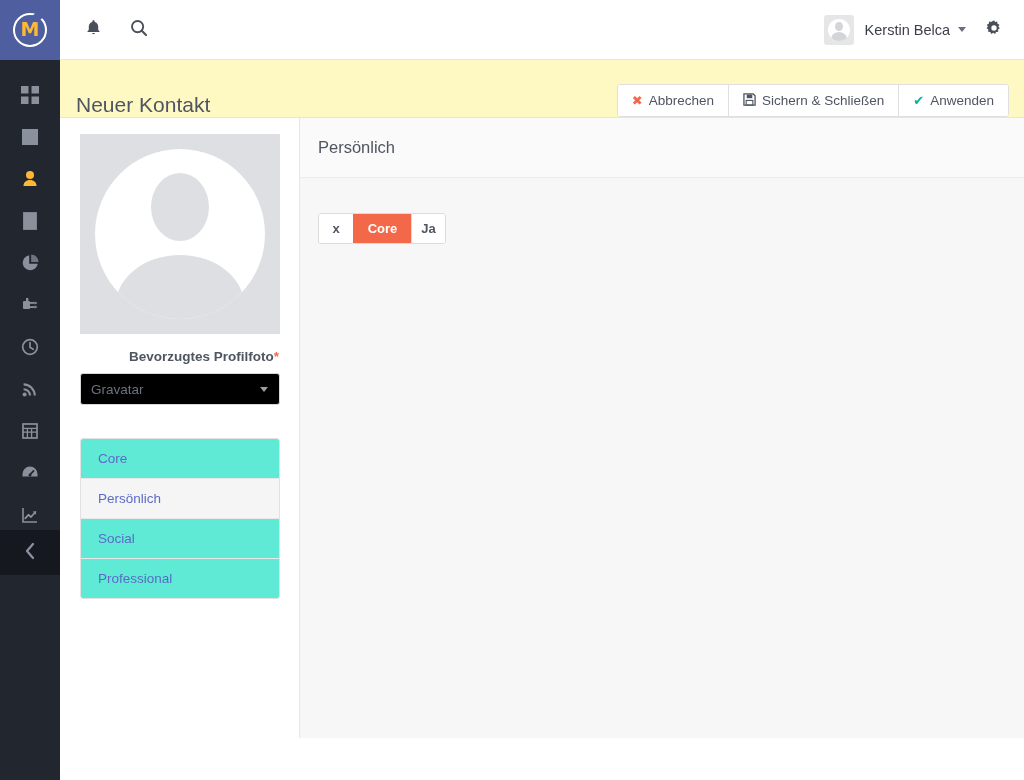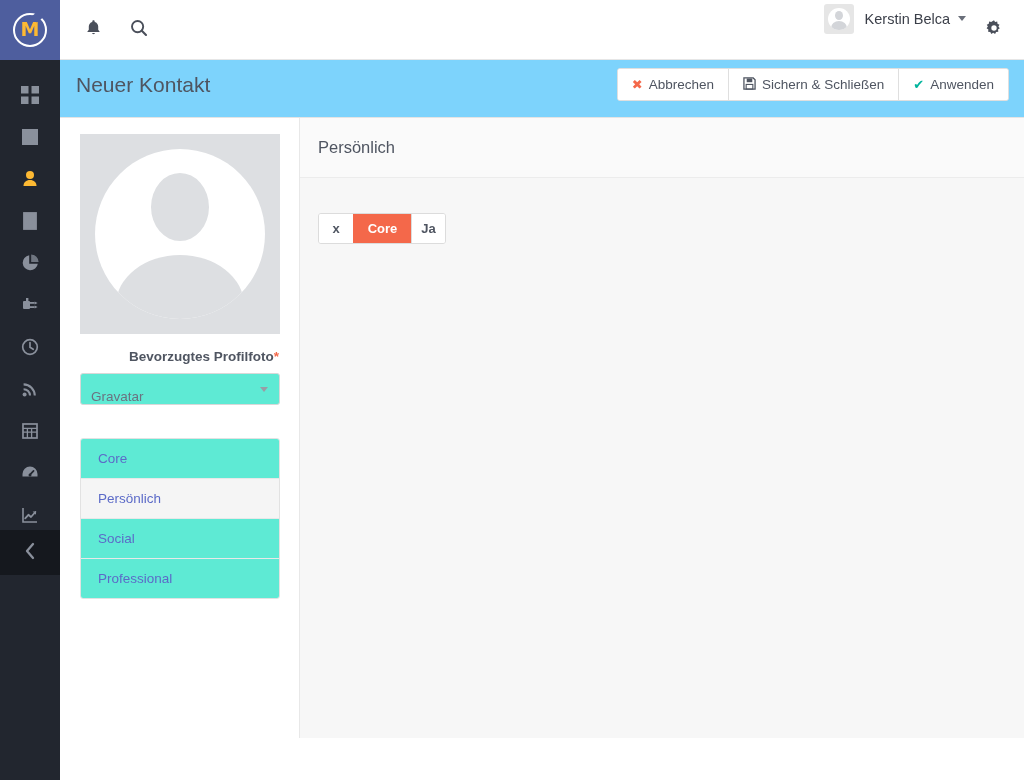--- a/index.html
+++ b/index.html
@@ -79,21 +79,21 @@
   .tb-icon {
     width: 46px; height: 60px;
     display: flex; align-items: center; justify-content: center;
     cursor: pointer;
   }
   .tb-icon svg { fill: #4a4f5a; }
   #tb-bell { margin-left: 10px; }
 
   #user-area {
     margin-left: auto;
-    display: flex; align-items: flex-start;
+    display: flex; align-items: center;
     padding-right: 10px;
   }
   #user-menu {
     display: flex; align-items: center;
     cursor: pointer;
     padding: 4px 8px;
   }
   #avatar-sm {
     width: 30px; height: 30px;
     background: #e6e6e6;
@@ -138,24 +138,24 @@
     width: 40px; height: 60px;
     display: flex; align-items: center; justify-content: center;
     cursor: pointer;
   }
   #gear-btn svg { fill: #4a4f5a; }
 
   
   #pageheader {
     position: absolute; left: 60px; top: 60px;
     width: 964px; height: 58px;
-    background: #7dd3fc;
+    background: #fef9c3;
     border-bottom: 1px solid #e4e4e4;
-    display: flex; align-items: center;
-    padding: 0 15px 8px 16px;
+    display: flex; align-items: flex-end;
+    padding: 0 15px 0 16px;
   }
   #page-title {
     font-size: 21px;
     color: #4f5561;
     font-weight: normal;
   }
   #actions {
     margin-left: auto;
     display: flex;
     border: 1px solid #dfdfdf;
@@ -227,22 +227,22 @@
     color: #4f5561;
     text-align: right;
   }
   #photo-label .req { color: #f4684a; font-weight: bold; }
 
   #photo-select {
     margin-top: 9px;
     width: 200px; height: 32px;
     border: 1px solid #d8d8d8;
     border-radius: 3px;
-    background: #5eead4;
-    display: flex; align-items: flex-end;
+    background: #000000;
+    display: flex; align-items: center;
     padding: 0 10px;
     cursor: pointer;
     position: relative;
   }
   #photo-select .val { font-size: 13.5px; color: #6b7280; }
   #photo-select .caret {
     position: absolute; right: 11px; top: 50%;
     margin-top: -2px;
     width: 0; height: 0;
     border-left: 4.5px solid transparent;

